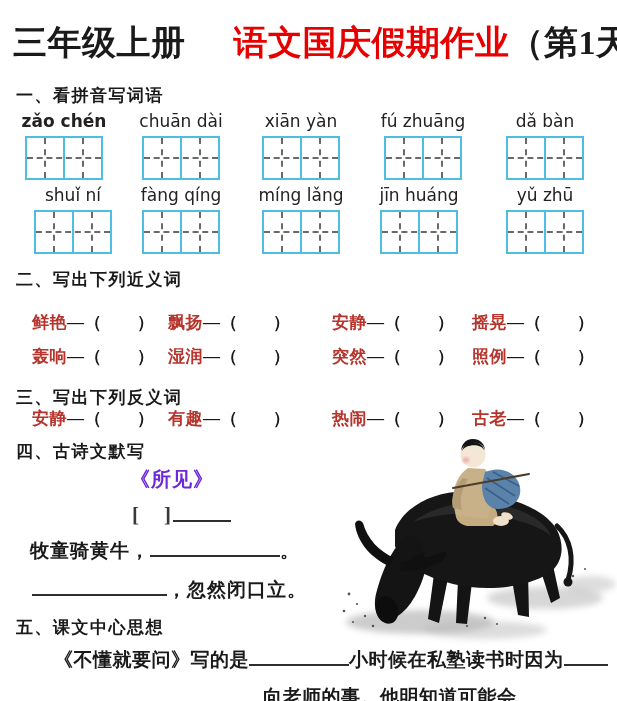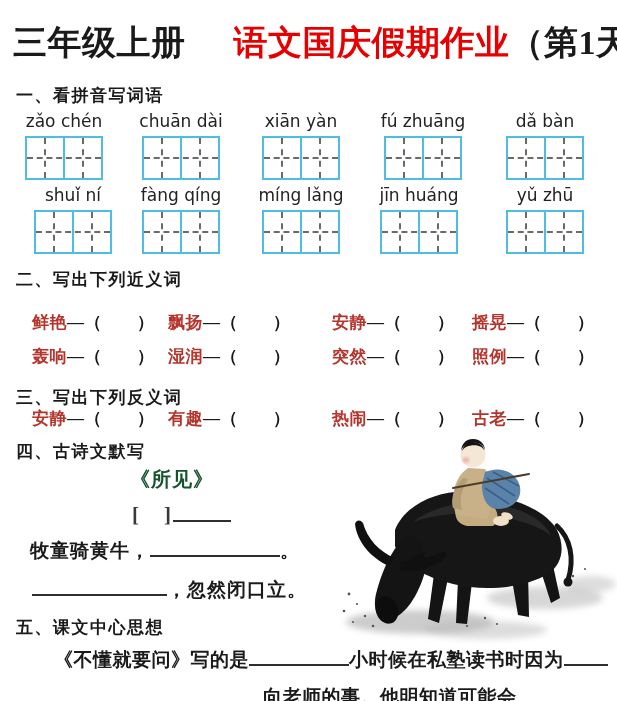--- a/index.html
+++ b/index.html
@@ -40,41 +40,41 @@
   }
   .wordrow .c1{width:136px;}
   .wordrow .c2{width:164px;}
   .wordrow .c3{width:140px;}
   .word{color:#b5342c;}
   
   .bl{display:inline-block;border-bottom:2px solid #2e2e2e;height:15px;vertical-align:baseline;}
   
   .poem-title{
     position:absolute;top:466px;left:0;width:344px;text-align:center;
-    color:#14532d;font-size:20px;font-weight:bold;letter-spacing:1px;
+    color:#6d28d9;font-size:20px;font-weight:bold;letter-spacing:1px;
   }
   .author-line{position:absolute;top:501px;left:132px;font-size:21px;font-weight:bold;color:#3a3a3a;letter-spacing:2px;white-space:nowrap;}
   .poem-line{position:absolute;font-size:19px;font-weight:bold;letter-spacing:1px;white-space:nowrap;}
   
   .theme-line{position:absolute;font-size:19px;font-weight:bold;letter-spacing:.5px;white-space:nowrap;}
   
   .illus{position:absolute;left:335px;top:426px;width:282px;height:218px;}
 </style>
 </head>
 <body>
 
 <div class="page">
 
   <div class="title">
     <span>三年级上册</span><span class="red">语文国庆假期作业</span><span>（第1天）</span>
   </div>
 
   <div class="sec-h" style="top:84px;">一、看拼音写词语</div>
 
-  <div class="pgroup" style="left:25px;top:110px;">
+  <div class="pgroup" style="left:25px;top:110px;font-weight:bold;">
     <div class="plabel">zǎo chén</div>
     <div class="wgrid">
         <div class="hdash"></div>
         <div class="vdash1"></div>
         <div class="vdash2"></div>
         <div class="vsolid"></div>
       </div>
   </div>
   <div class="pgroup" style="left:262px;top:110px;">
     <div class="plabel">xiān yàn</div>

